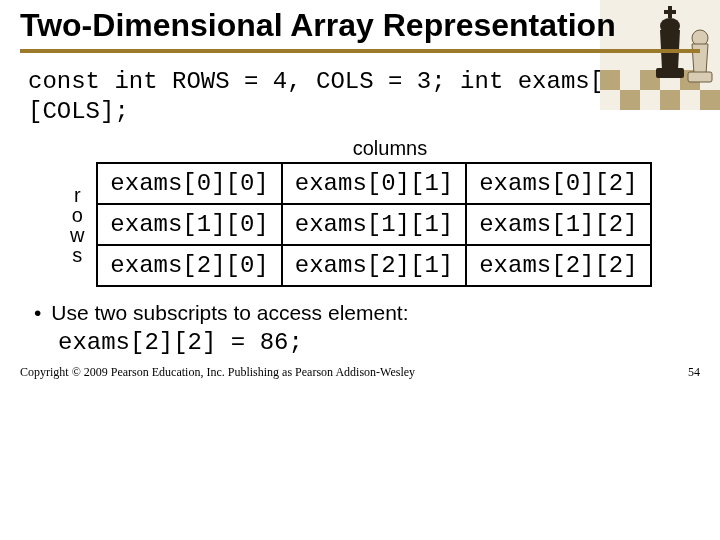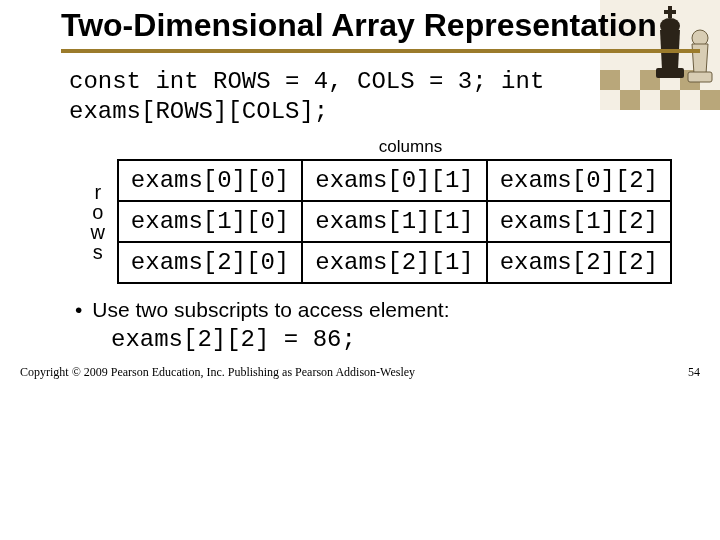--- a/index.html
+++ b/index.html
@@ -10,21 +10,20 @@
     background: #fff;
     font-family: Arial, Helvetica, sans-serif;
     overflow: hidden;
     position: relative;
   }
   .slide {
     width: 720px;
     height: 404px;
     position: relative;
     box-sizing: border-box;
-    padding-left: 41px;
   }
   .title-area {
     padding: 8px 20px 0 20px;
     position: relative;
   }
   .title {
     font-size: 32px;
     font-weight: bold;
     color: #000;
     line-height: 1.1;
@@ -48,21 +47,21 @@
     padding: 14px 28px 0 28px;
   }
   .code-decl {
     font-family: "Courier New", Courier, monospace;
     font-size: 24px;
     line-height: 1.25;
     margin-bottom: 10px;
   }
   .columns-label {
     text-align: center;
-    font-size: 17px;
+    font-size: 20px;
     margin-bottom: 2px;
     padding-left: 60px;
   }
   .table-wrap {
     display: flex;
     align-items: center;
     justify-content: center;
     margin-bottom: 14px;
   }
   .rows-label {
@@ -84,21 +83,21 @@
     white-space: nowrap;
   }
   .bullet-line {
     font-size: 21px;
     margin: 8px 0 4px 6px;
   }
   .bullet-line .bullet { margin-right: 10px; }
   .assign-code {
     font-family: "Courier New", Courier, monospace;
     font-size: 24px;
-    margin-left: 42px;
+    margin-left: 30px;
   }
   .footer {
     position: absolute;
     bottom: 24px;
     left: 20px;
     right: 20px;
     display: flex;
     justify-content: space-between;
     font-family: "Times New Roman", Times, serif;
     font-size: 12px;

